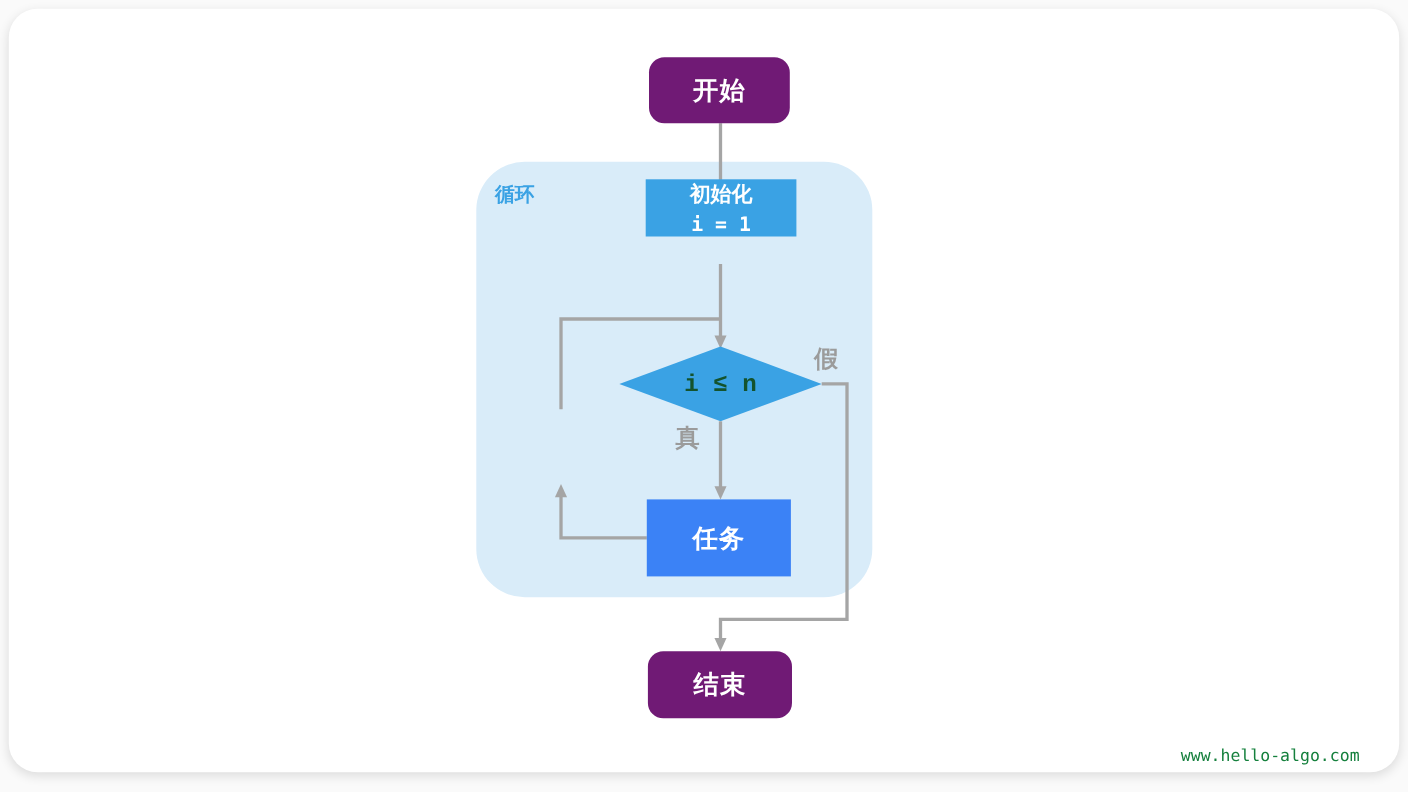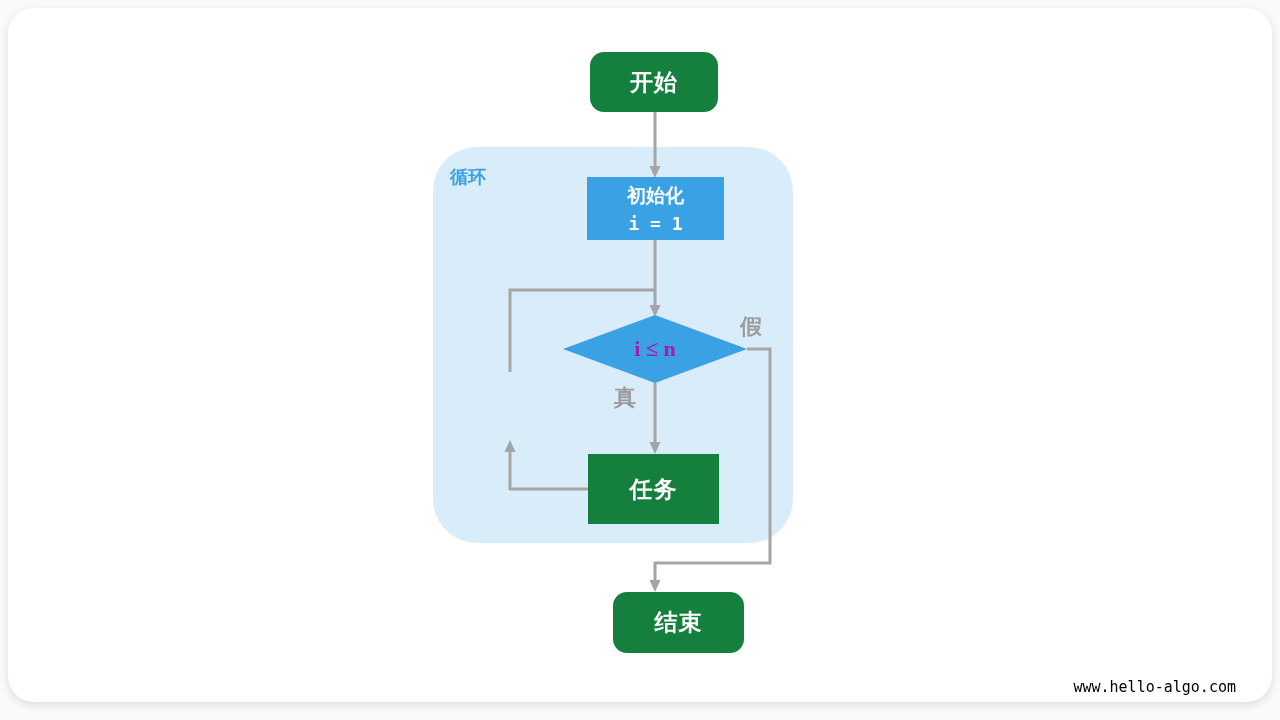--- a/index.html
+++ b/index.html
@@ -54,74 +54,74 @@
     display: flex;
     flex-direction: column;
     align-items: center;
     justify-content: center;
     color: #ffffff;
     z-index: 3;
     box-sizing: border-box;
     text-align: center;
   }
   .node.gray {
-    background: #15803d;
+    background: #701a75;
     border-radius: 14px;
     font-size: 23px;
     font-weight: 600;
     letter-spacing: 1px;
   }
   .node.blue {
     background: #3aa2e4;
     font-size: 19px;
     font-weight: 600;
   }
   .node.green {
-    background: #15803d;
+    background: #3b82f6;
     font-size: 23px;
     font-weight: 600;
     letter-spacing: 1px;
   }
   .node-start { left: 590px; top: 52px;  width: 128px; height: 60px; }
-  .node-init  { left: 587px; top: 177px; width: 137px; height: 63px; justify-content: center; }
+  .node-init  { left: 587px; top: 163px; width: 137px; height: 52px; justify-content: center; }
   .node-update{ left: 443px; top: 372px; width: 133px; height: 68px; }
   .node-task  { left: 588px; top: 454px; width: 131px; height: 70px; }
-  .node-end   { left: 589px; top: 592px; width: 131px; height: 61px; margin-left: 24px; }
+  .node-end   { left: 589px; top: 592px; width: 131px; height: 61px; }
   .code-line {
     font-family: "DejaVu Sans Mono", "Liberation Mono", monospace;
     font-size: 18px;
     font-weight: 700;
     margin-top: 4px;
   }
   .diamond-text {
     left: 563px;
     top: 315px;
     width: 184px;
     height: 68px;
     display: flex;
     align-items: center;
     justify-content: center;
-    color: #a21caf;
-    font-family: Liberation Serif, serif;
+    color: #14532d;
+    font-family: Liberation Mono, monospace;
     font-size: 22px;
     font-weight: 700;
     z-index: 3;
   }
   .branch-label {
     color: #9b9b9b;
     font-size: 22px;
     font-weight: 700;
     z-index: 3;
   }
   .label-true  { left: 614px; top: 383px; }
   .label-false { left: 740px; top: 312px; }
   .watermark {
     right: 44px;
     top: 678px;
-    color: #000000;
+    color: #15803d;
     font-family: "DejaVu Sans Mono", "Liberation Mono", monospace;
     font-size: 15px;
     z-index: 3;
   }
 </style>
 </head>
 <body>
 
 <div class="stage">
 

